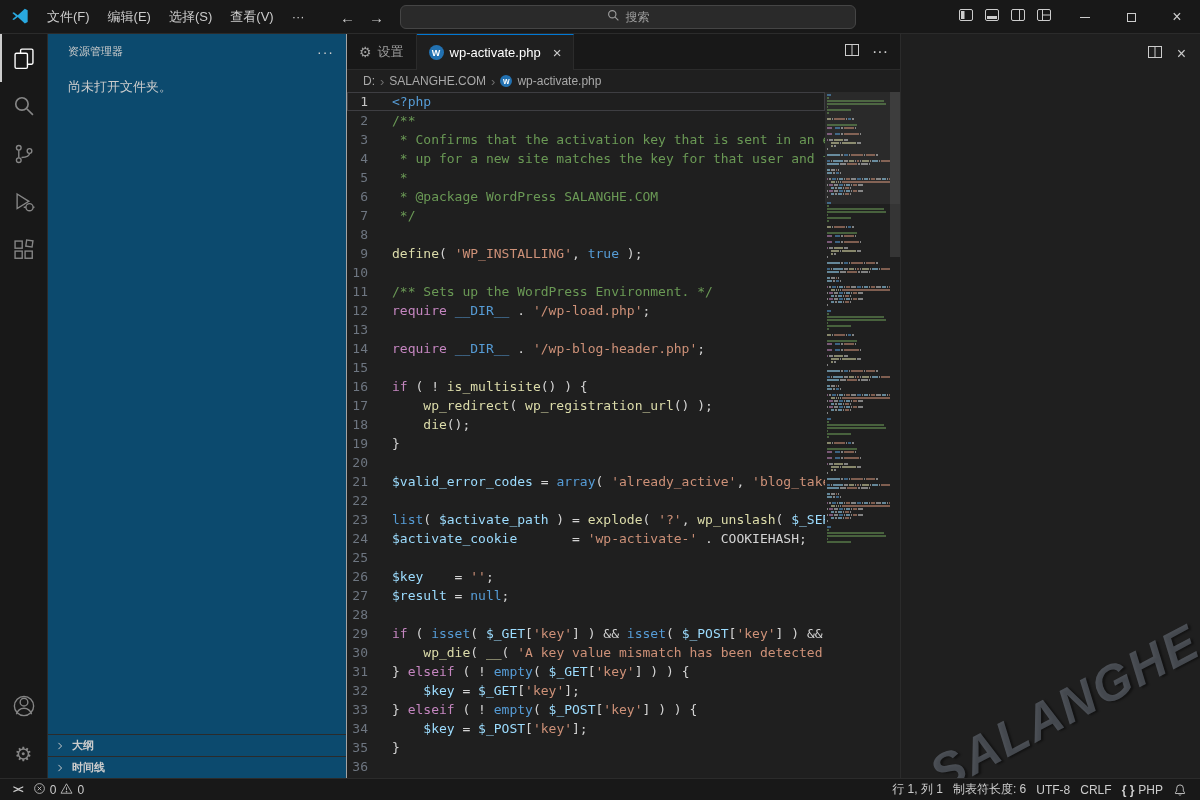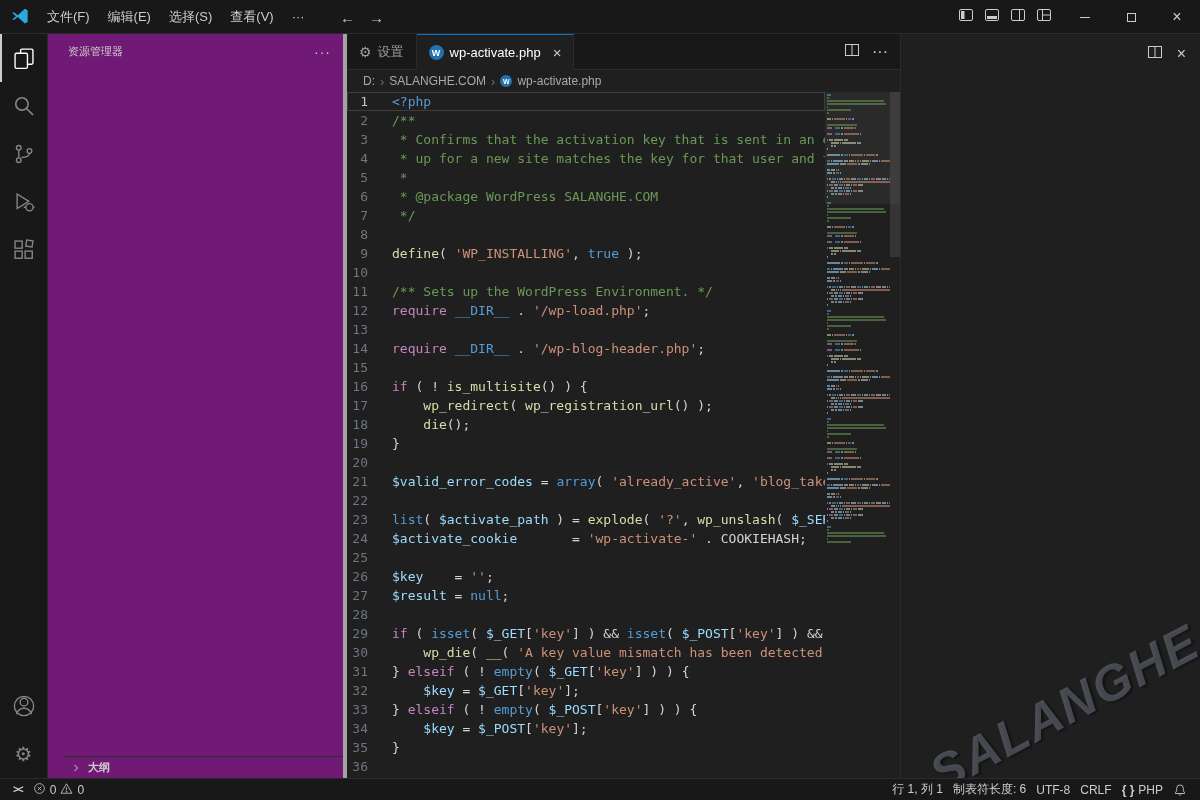--- a/index.html
+++ b/index.html
@@ -31,31 +31,31 @@
   
   .activitybar { width:48px; background:#181818; border-right:1px solid #2b2b2b; display:flex;
     flex-direction:column; align-items:center; }
   .ab-icon { width:48px; height:48px; display:flex; align-items:center; justify-content:center;
     color:#868686; border-left:2px solid transparent; border-right:2px solid transparent; }
   .ab-icon.active { color:#ffffff; border-left:2px solid #cccccc; }
   .ab-bottom { margin-top:auto; display:flex; flex-direction:column; align-items:center; }
   .gear-glyph { font-size:20px; font-family:"DejaVu Sans",sans-serif; }
 
   
-  .sidebar { width:299px; background:#701a75; border-right:4px solid #a3a3a3; position:relative; font-size:13px; }
+  .sidebar { width:299px; background:#0c4a6e; border-right:1px solid #a3a3a3; position:relative; font-size:13px; }
   .sb-header { height:35px; display:flex; align-items:center; justify-content:space-between;
     padding:0 12px 0 20px; font-size:11px; color:#cccccc; }
   .sb-more { font-size:14px; letter-spacing:1px; color:#cccccc; }
   .sb-section { display:flex; align-items:center; gap:4px; padding:3px 0 3px 4px; font-size:11px;
     font-weight:bold; color:#cccccc; }
   .sb-body { padding:8px 20px 0 20px; line-height:20px; color:#cccccc; }
   .open-btn { display:block; width:100%; height:26px; margin:12px 0 14px 0; background:#0078d4; color:#ffffff;
     border:none; border-radius:2px; font-size:13px; font-family:inherit; }
   .sb-link { color:#4daafc; }
-  .sb-bottom { position:absolute; bottom:0; left:16px; right:0; }
+  .sb-bottom { position:absolute; bottom:0; left:0; right:0; }
   .sb-bottom-row { height:22px; border-top:1px solid #2b2b2b; display:flex; align-items:center; gap:4px;
     padding-left:4px; font-size:11px; font-weight:bold; color:#cccccc; }
   .chev { display:inline-flex; width:16px; height:16px; align-items:center; justify-content:center; color:#cccccc; }
 
   
   .editor-group { width:553px; display:flex; flex-direction:column; background:#1f1f1f; }
   .tabbar { height:36px; background:#181818; display:flex; align-items:stretch; border-bottom:1px solid #2b2b2b; position:relative; }
   .tab { display:flex; align-items:center; gap:6px; padding:0 12px; font-size:13px; color:#9d9d9d;
     background:#181818; border-right:1px solid #2b2b2b; }
   .tab.active { background:#1f1f1f; color:#ffffff; border-top:1px solid #0078d4; margin-bottom:-1px; }
@@ -116,20 +116,29 @@
     <span>文件(F)</span>
     <span>编辑(E)</span>
     <span>选择(S)</span>
     <span>查看(V)</span>
     <span>···</span>
   </div>
   <div class="nav-arrows">
     <span>←</span>
     <span>→</span>
   </div>
+  <div class="search-box">
+    <span>
+      <svg width="13" height="13" viewBox="0 0 16 16">
+          <circle cx="6.5" cy="6.5" r="4.5" fill="none" stroke="#9d9d9d" stroke-width="1.4"></circle>
+          <line x1="10" y1="10" x2="14" y2="14" stroke="#9d9d9d" stroke-width="1.4"></line>
+        </svg>
+    </span>
+    <span>搜索</span>
+  </div>
   <div class="layout-icons">
     <span>
       <svg width="16" height="16" viewBox="0 0 16 16">
           <rect x="1.5" y="2.5" width="13" height="11" rx="1.5" fill="none" stroke="#cccccc"></rect>
           <rect x="3" y="4" width="3.5" height="8" fill="#cccccc"></rect>
         </svg>
     </span>
     <span>
       <svg width="16" height="16" viewBox="0 0 16 16">
           <rect x="1.5" y="2.5" width="13" height="11" rx="1.5" fill="none" stroke="#cccccc"></rect>
@@ -215,29 +224,38 @@
         </span>
     </div>
   </div>
 
   <div class="sidebar">
     <div class="sb-header">
       <span>资源管理器</span>
       <span class="sb-more">···</span>
     </div>
     <div class="sb-body">
+      <div>尚未打开文件夹。</div>
     </div>
     <div class="sb-bottom">
       <div class="sb-bottom-row">
         <span class="chev">
           <svg width="10" height="10" viewBox="0 0 16 16" fill="none" stroke="currentColor" stroke-width="1.6">
               <path d="M5.5 3 10.5 8 5.5 13"></path>
             </svg>
         </span>
         <span>大纲</span>
+      </div>
+      <div class="sb-bottom-row">
+        <span class="chev">
+          <svg width="10" height="10" viewBox="0 0 16 16" fill="none" stroke="currentColor" stroke-width="1.6">
+              <path d="M5.5 3 10.5 8 5.5 13"></path>
+            </svg>
+        </span>
+        <span>时间线</span>
       </div>
     </div>
   </div>
 
   <div class="editor-group">
     <div class="tabbar">
       <div class="tab">
         <span class="tab-gear">⚙</span>
         <span>设置</span>
       </div>

